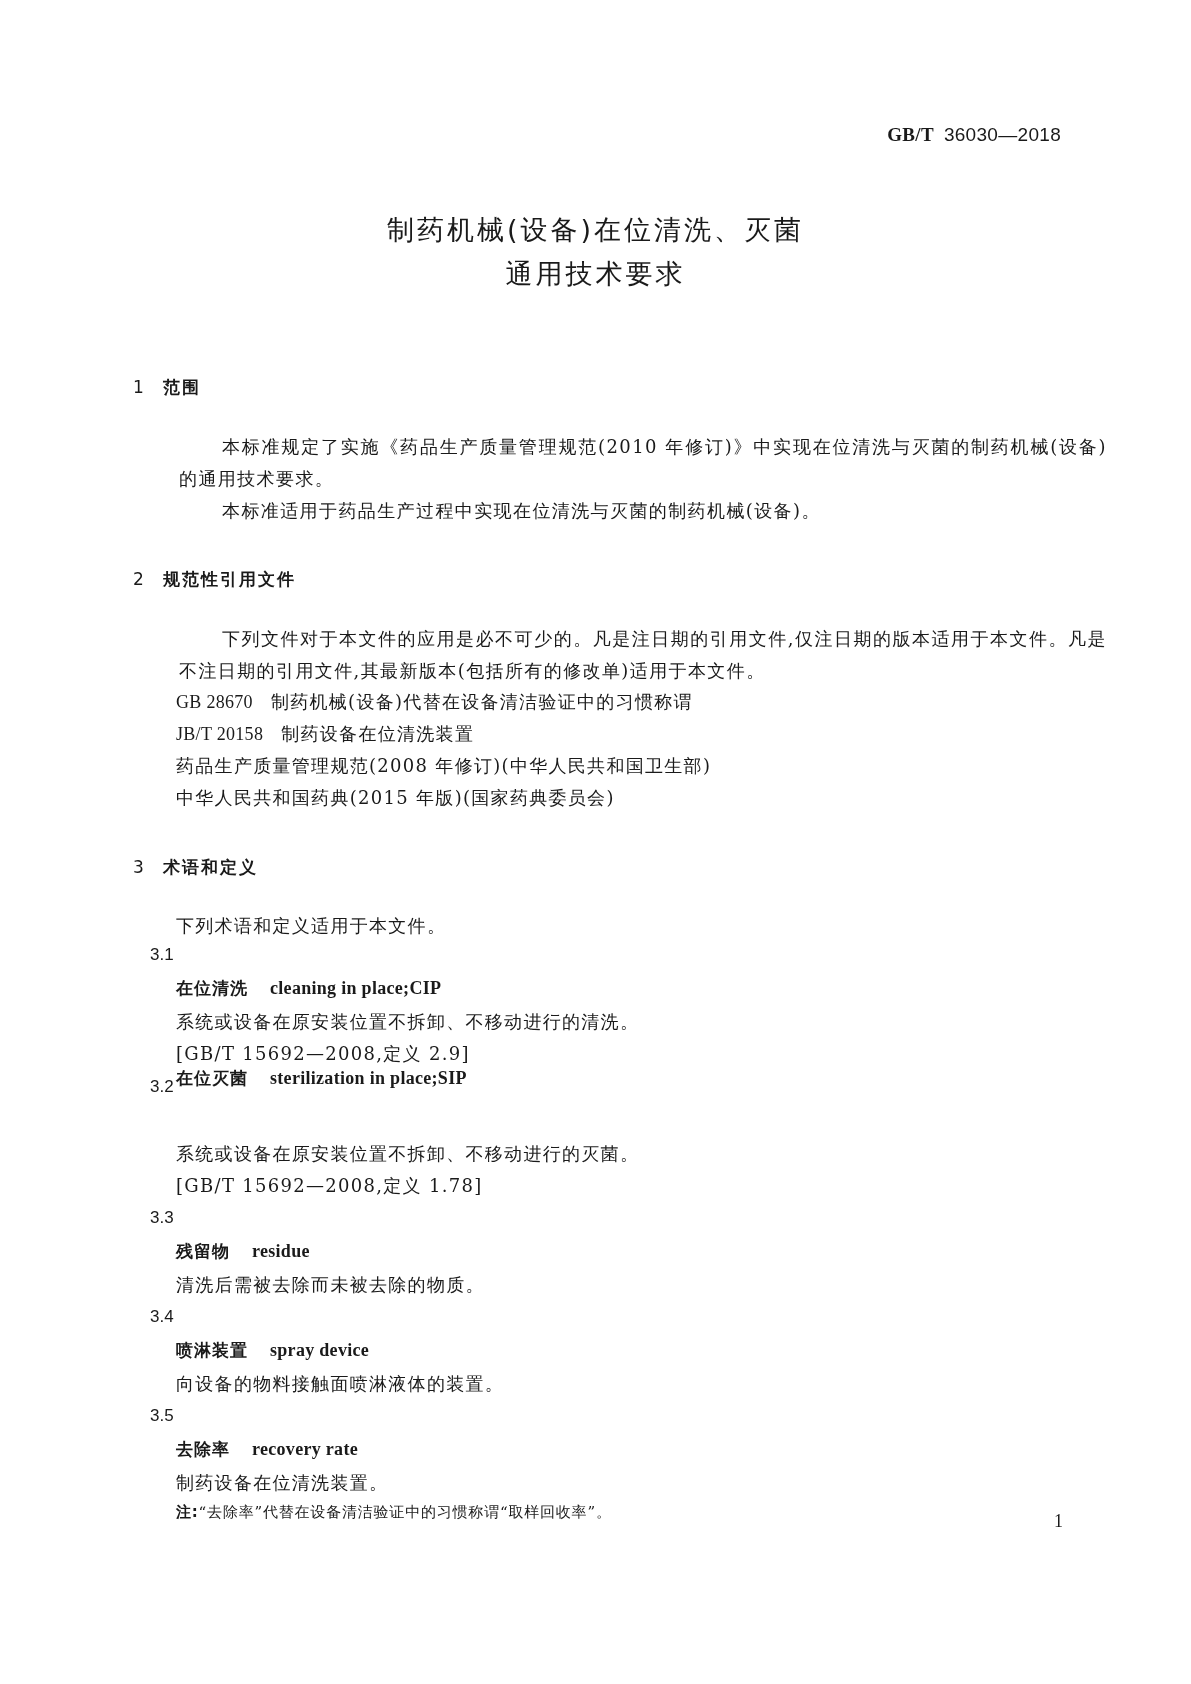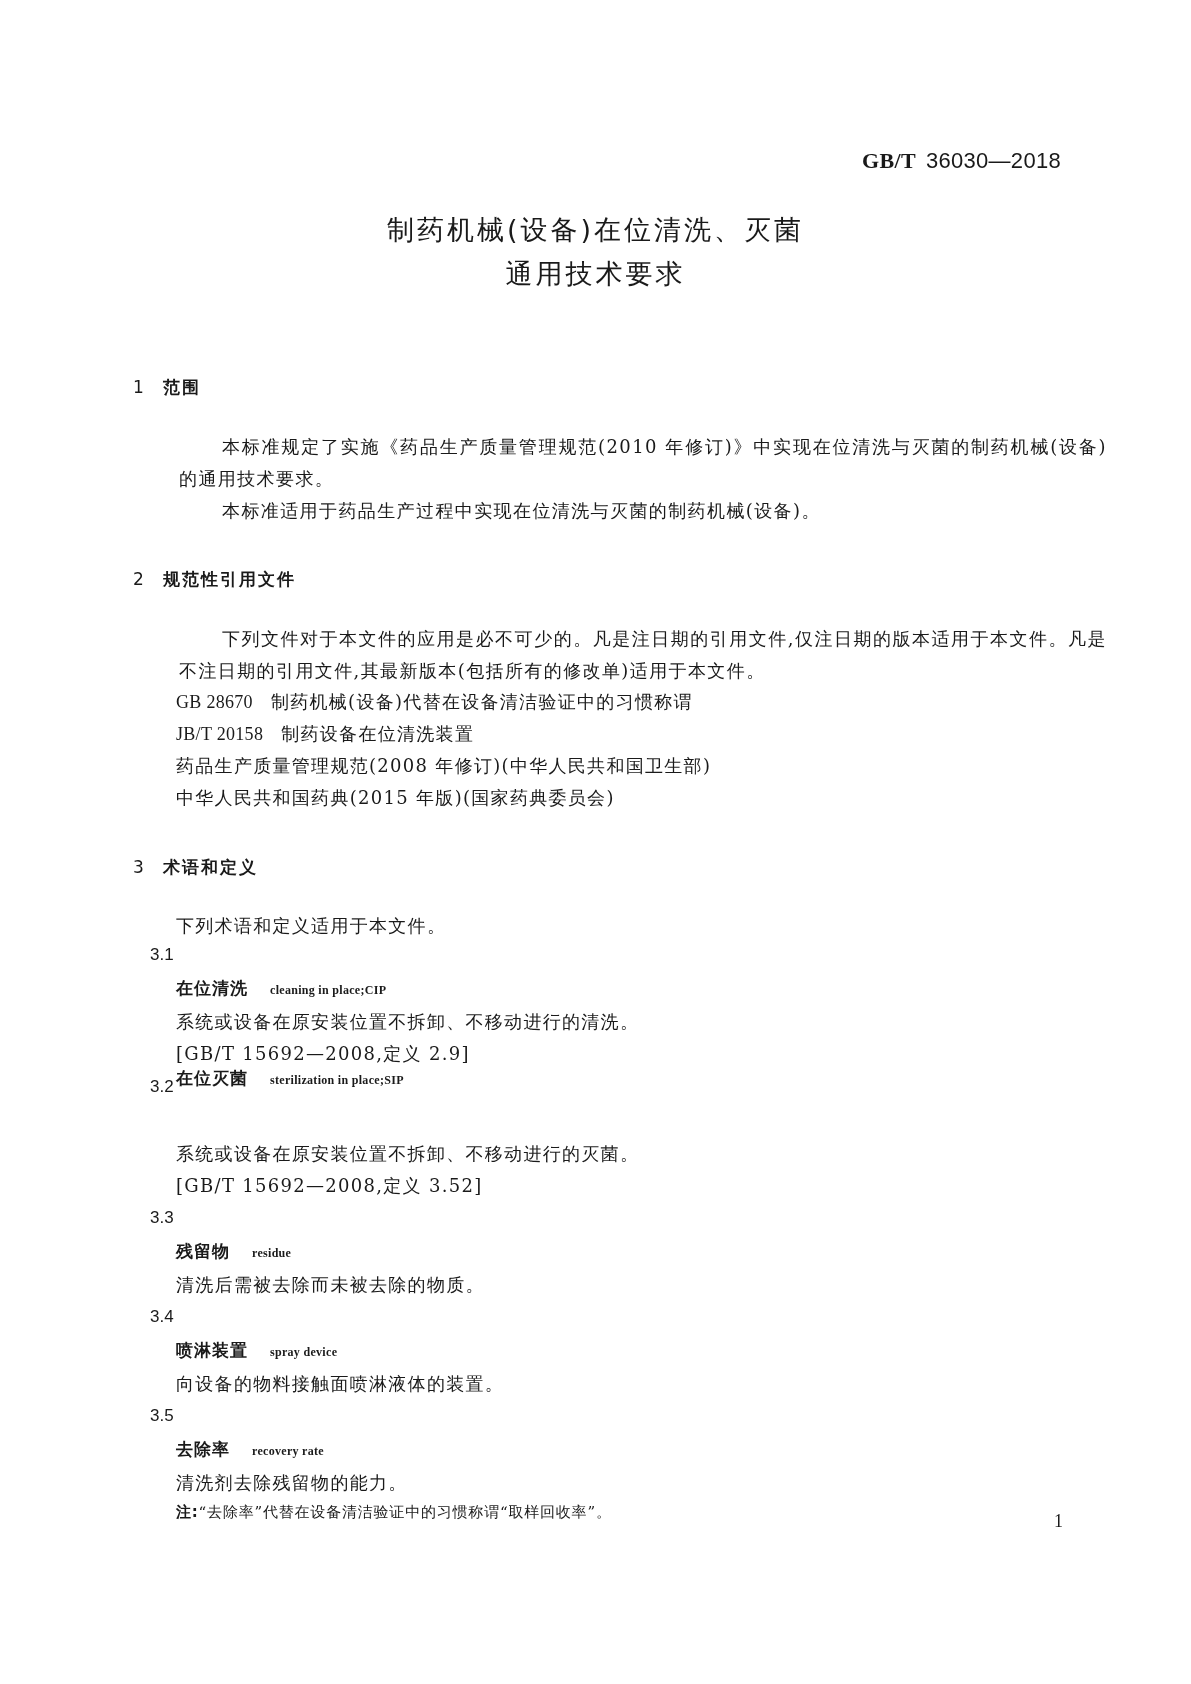--- a/index.html
+++ b/index.html
@@ -3,23 +3,22 @@
   <meta charset="utf-8">
   <style>
     html, body { margin: 0; padding: 0; background: #ffffff; }
     body {
       width: 1191px; height: 1684px; position: relative; overflow: hidden;
       color: #1a1a1a;
       font-family: "DejaVu Serif", "Liberation Serif", serif;
     }
     .abs { position: absolute; white-space: nowrap; }
     .std-no {
-      top: 124px; right: 130px; font-size: 22px; letter-spacing: 0.3px;
+      top: 124px; right: 130px; font-size: 19px; letter-spacing: 0.3px;
       font-family: "Liberation Sans", sans-serif;
-      margin-top: 24px;
     }
     .std-no .gbt { font-family: "Liberation Serif", serif; font-weight: bold; margin-right: 10px; }
     .title {
       left: 0; width: 1191px; text-align: center; font-size: 27px; letter-spacing: 3px;
       font-family: "DejaVu Sans", sans-serif; font-weight: normal;
     }
     .sec-head {
       left: 133px; font-size: 17px; font-weight: bold; letter-spacing: 2px;
       font-family: "DejaVu Sans", sans-serif;
     }
@@ -35,21 +34,21 @@
       font-family: "DejaVu Serif", serif;
       margin-left: 46px;
     }
     .sub-no {
       left: 133px; font-size: 17px; font-family: "Liberation Sans", sans-serif; margin-left: 17px;
     }
     .term {
       left: 176px; font-size: 17px; font-weight: bold; letter-spacing: 1px;
       font-family: "DejaVu Serif", serif;
     }
-    .term .en { font-family: "Liberation Serif", serif; font-weight: bold; margin-left: 22px; letter-spacing: 0.3px; font-size: 12px; }
+    .term .en { font-family: "Liberation Serif", serif; font-weight: bold; margin-left: 22px; letter-spacing: 0.3px; font-size: 18px; }
     .note {
       left: 176px; font-size: 15px; letter-spacing: 0.8px;
       font-family: "DejaVu Serif", serif;
     }
     .note .lbl { font-weight: bold; font-family: "DejaVu Sans", sans-serif; }
     .page-num {
       right: 128px; top: 1511px; font-size: 18px; font-family: "Liberation Serif", serif;
     }
     .ref-code { font-family: "Liberation Serif", serif; margin-right: 18px; letter-spacing: 0.3px; }
   </style>
@@ -97,36 +96,36 @@
   <span>在位清洗</span><span class="en">cleaning in place;CIP</span>
 </div>
 <div class="abs para indent" style="top:1007px;">系统或设备在原安装位置不拆卸、不移动进行的清洗。</div>
 <div class="abs para indent" style="top:1039px;">[GB/T 15692—2008,定义 2.9]</div>
 
 <div class="abs sub-no" style="top:1077px;">3.2</div>
 <div class="abs term" style="top:1067px;">
   <span>在位灭菌</span><span class="en">sterilization in place;SIP</span>
 </div>
 <div class="abs para indent" style="top:1139px;">系统或设备在原安装位置不拆卸、不移动进行的灭菌。</div>
-<div class="abs para indent" style="top:1171px;">[GB/T 15692—2008,定义 3.52]</div>
+<div class="abs para indent" style="top:1171px;">[GB/T 15692—2008,定义 1.78]</div>
 
 <div class="abs sub-no" style="top:1208px;">3.3</div>
 <div class="abs term" style="top:1240px;">
   <span>残留物</span><span class="en">residue</span>
 </div>
 <div class="abs para indent" style="top:1270px;">清洗后需被去除而未被去除的物质。</div>
 
 <div class="abs sub-no" style="top:1307px;">3.4</div>
 <div class="abs term" style="top:1339px;">
   <span>喷淋装置</span><span class="en">spray device</span>
 </div>
 <div class="abs para indent" style="top:1369px;">向设备的物料接触面喷淋液体的装置。</div>
 
 <div class="abs sub-no" style="top:1406px;">3.5</div>
 <div class="abs term" style="top:1438px;">
   <span>去除率</span><span class="en">recovery rate</span>
 </div>
-<div class="abs para indent" style="top:1468px;">清洗剂去除残留物的能力。</div>
+<div class="abs para indent" style="top:1468px;">制药设备在位清洗装置。</div>
 <div class="abs note" style="top:1503px;">
   <span class="lbl">注:</span><span>“去除率”代替在设备清洁验证中的习惯称谓“取样回收率”。</span>
 </div>
 
 <div class="abs page-num">1</div>
 
 </body></html>

